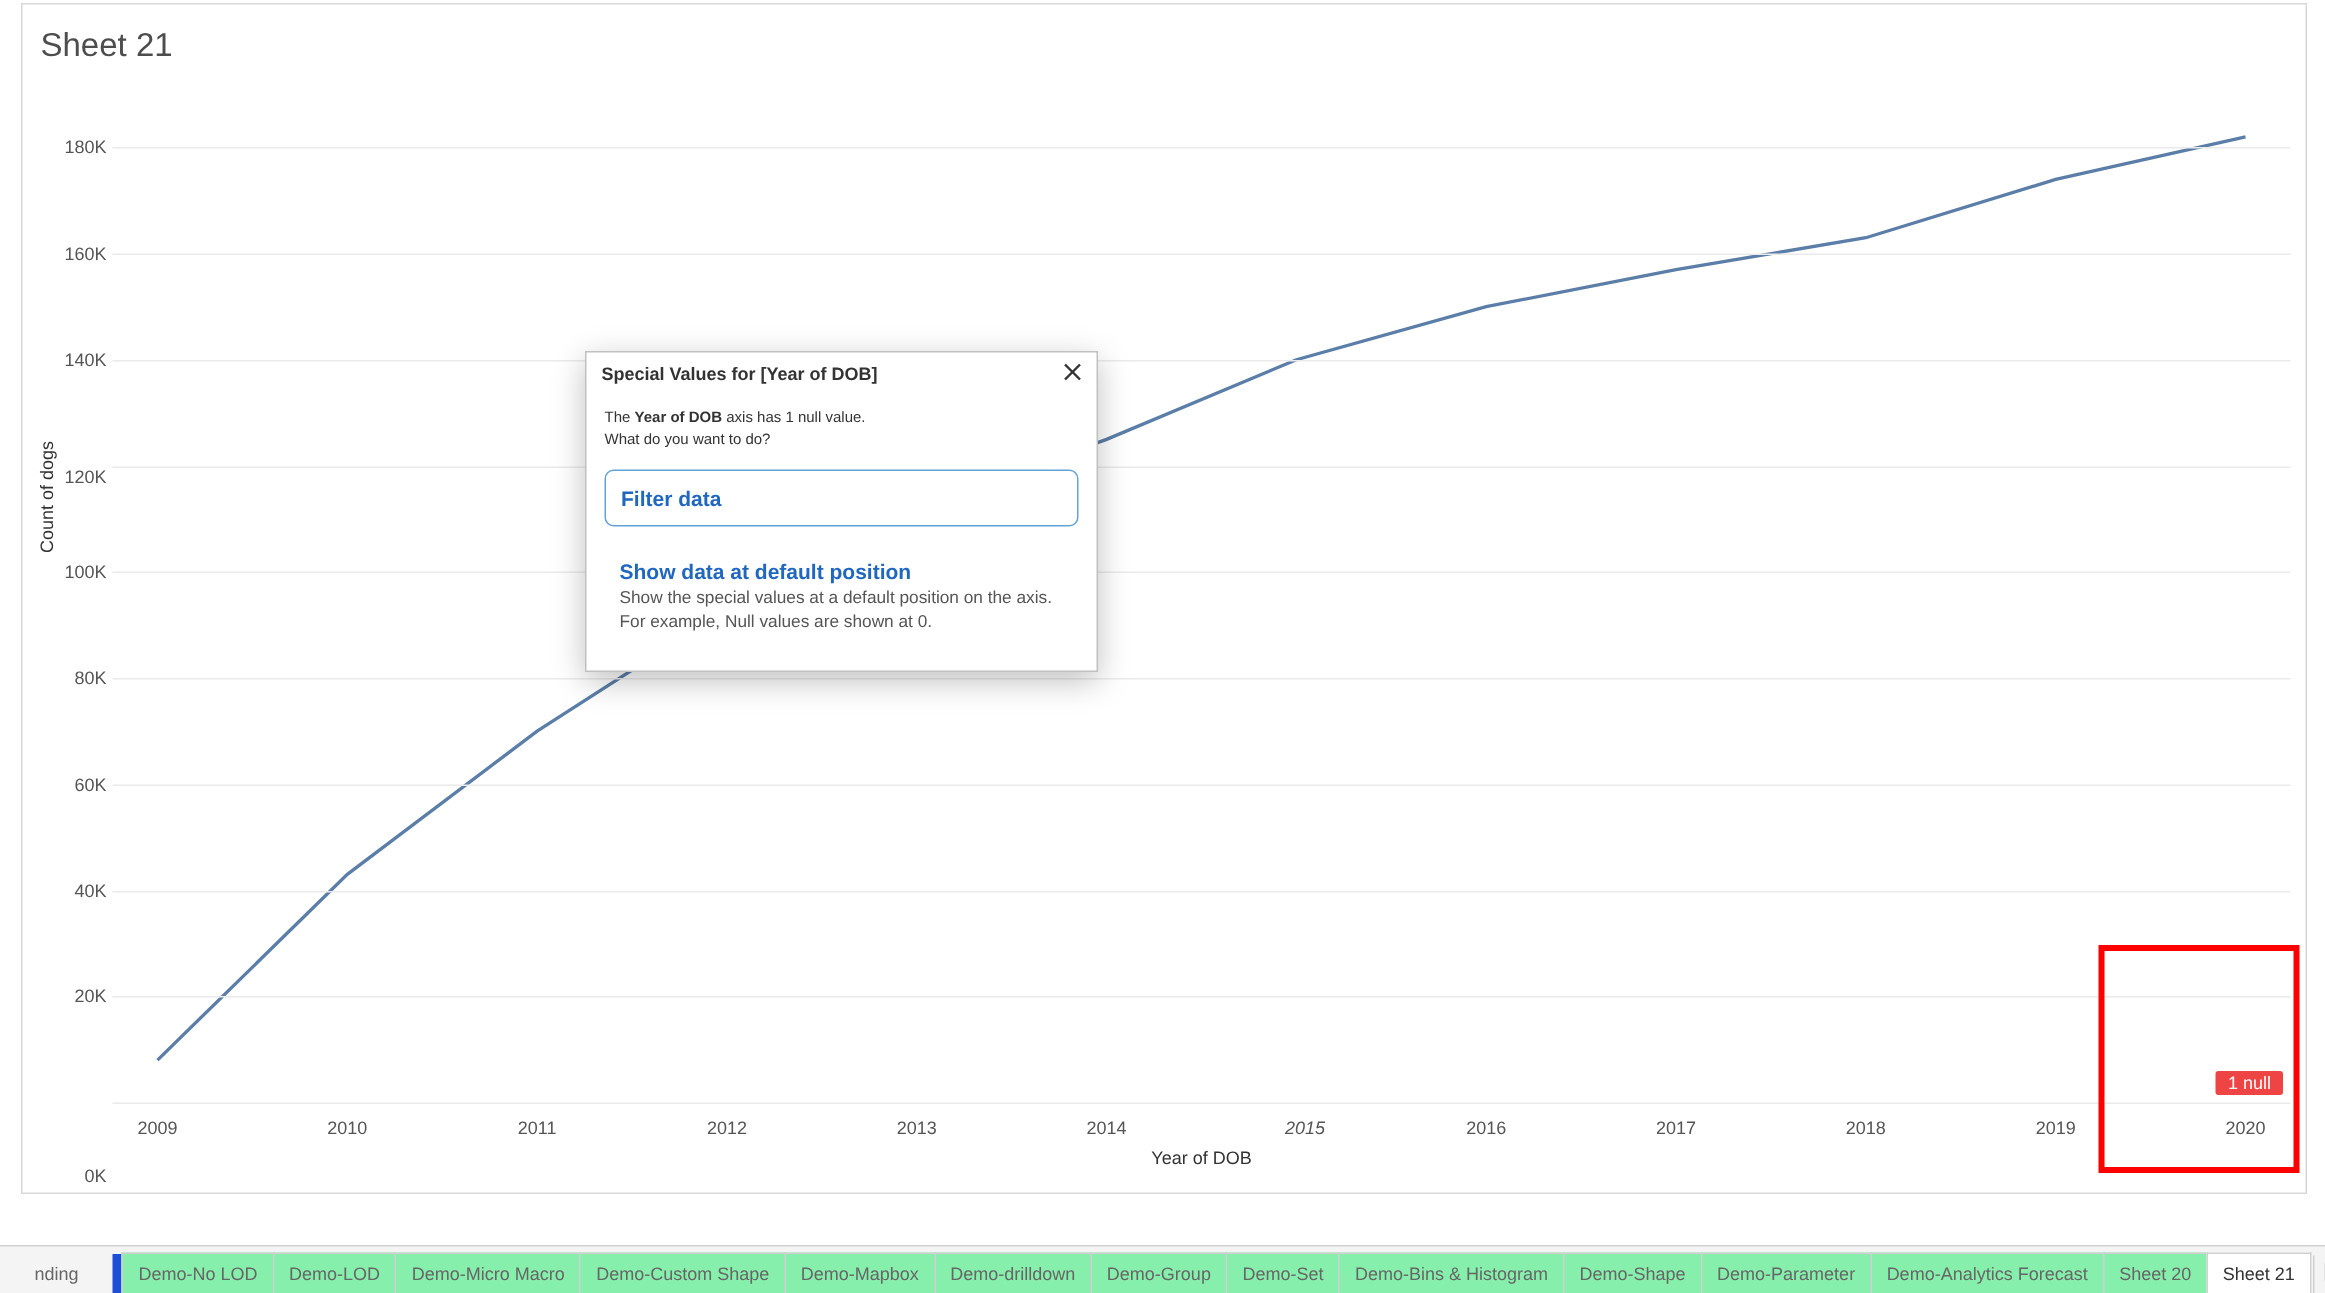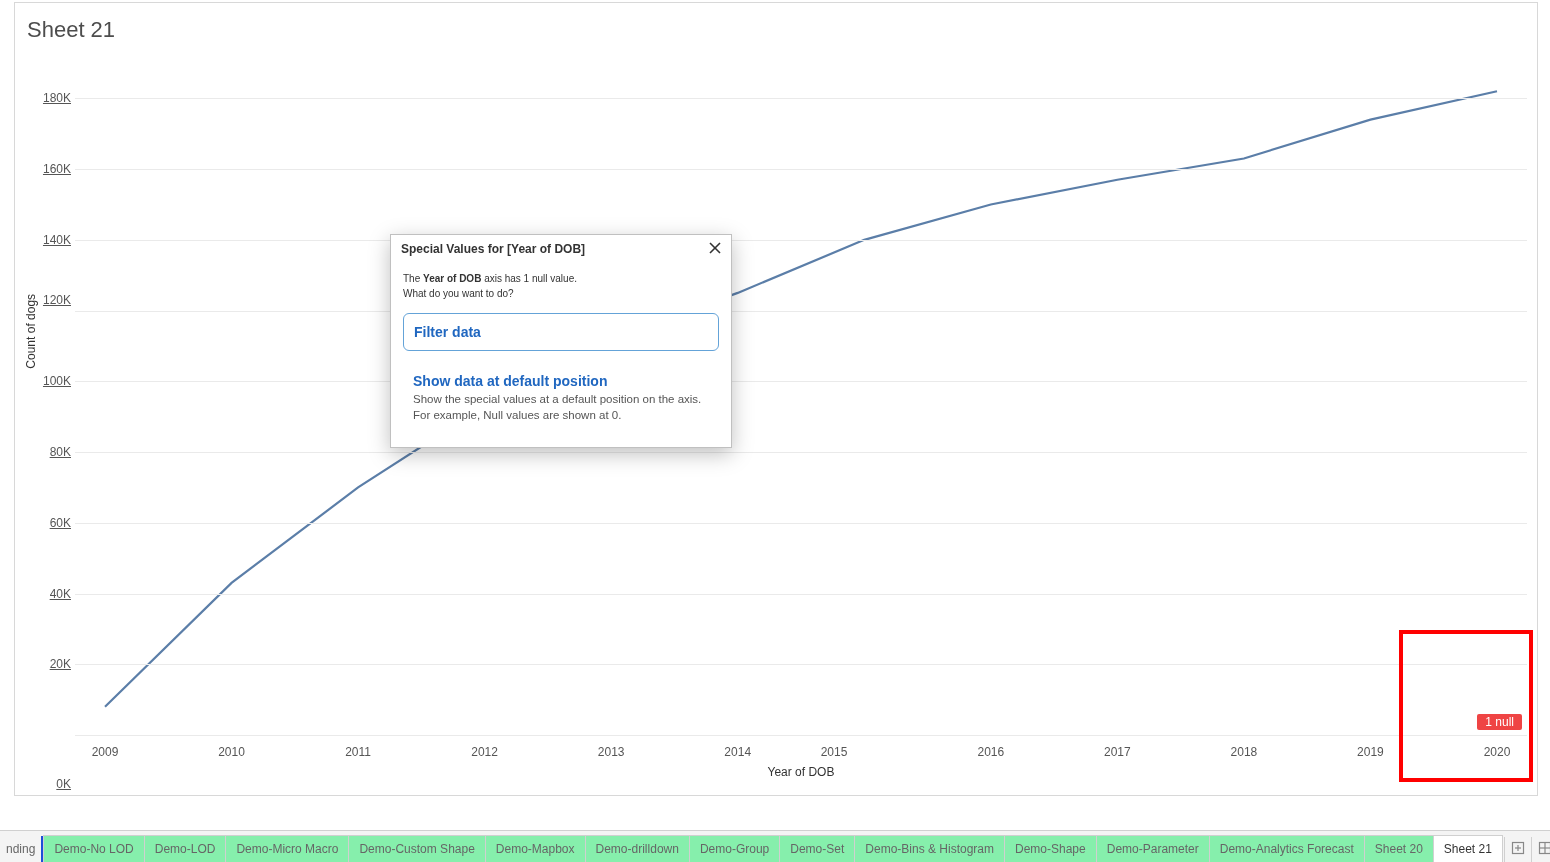--- a/index.html
+++ b/index.html
@@ -6,21 +6,21 @@
   html, body { width: 1550px; height: 862px; font-family: "Segoe UI", Arial, sans-serif; background: #fff; overflow: hidden; }
   .main { position: relative; width: 100%; height: 100%; }
   .sheet-panel {
     position: absolute; top: 2px; left: 14px; right: 12px; height: 794px;
     border: 1px solid #d8d8d8; background: #fff;
   }
   .sheet-title {
     position: absolute; top: 14px; left: 12px; font-size: 22px; font-weight: 400; color: #4d4d4d;
   }
   .plot-area { position: absolute; top: 60px; left: 60px; right: 10px; bottom: 60px; }
-  .y-tick { position: absolute; left: -40px; text-align: right; width: 36px; font-size: 12px; color: #555; transform: translateY(-50%); text-decoration: underline;}
+  .y-tick { position: absolute; left: -40px; text-align: right; width: 36px; font-size: 12px; color: #555; transform: translateY(-50%);}
   .gridline { position: absolute; left: 0; right: 0; height: 1px; background: #eaeaea; }
   .x-tick { position: absolute; bottom: -24px; font-size: 12px; color: #555; transform: translateX(-50%);}
   .y-axis-label { position: absolute; left: -44px; top: 50%; transform: rotate(-90deg) translateX(50%); transform-origin: left center; font-size: 12px; color: #333;}
   .x-axis-label { position: absolute; left: 50%; bottom: -44px; transform: translateX(-50%); font-size: 12px; color: #333;}
   svg.line-chart { position: absolute; inset: 0; width: 100%; height: 100%; overflow: visible;}
   .null-badge {
     position: absolute; right: 5px; bottom: 5px; background: #ef4444; color: #fff;
     font-size: 12px; padding: 1px 8px; border-radius: 2px;
   }
   .red-highlight {
@@ -41,21 +41,21 @@
   .dialog-msg b { font-weight: 700; }
   .option-block { margin-top: 12px; padding: 10px; cursor:pointer;}
   .option-block.selected { border: 1px solid #64a3d8; border-radius: 6px; }
   .option-title { font-size: 14px; font-weight: 700; color: #2067c0; }
   .option-desc { font-size: 11.5px; color: #555; margin-top: 2px; line-height:1.4;}
   .tab-strip {
     position: absolute; bottom: 0; left: 0; right: 0; height: 32px;
     background: #f4f4f4; border-top: 1px solid #d0d0d0; display: flex; align-items: flex-end;
     overflow: hidden; padding-left: 0;
   }
-  .tab-strip .trunc-left { padding: 6px 6px; font-size: 12px; color: #666; border-right:2px solid #1d4ed8;}
+  .tab-strip .trunc-left { padding: 6px 23px; font-size: 12px; color: #666; border-right:6px solid #1d4ed8;}
   .tab {
     padding: 6px 10px; font-size: 12px; color: #666; background: #86efac;
     border: 1px solid #d0d0d0; border-bottom: none; margin-right: -1px; white-space: nowrap;
     cursor: pointer;
   }
   .tab.active { background: #fff; color: #333; border-top: 1px solid #d0d0d0;}
   .tab-icon { padding: 4px 6px; font-size: 14px; color: #777; border-left:1px solid #d0d0d0; cursor:pointer;}
   .tab-icons { display:flex; align-items:center; margin-left:2px;}
 </style>
 </head>
@@ -79,34 +79,34 @@
         <div class="y-tick" style="top: 601.263px;">20K</div>
         <div class="gridline" style="top: 530.526px;"></div>
         <div class="y-tick" style="top: 530.526px;">40K</div>
         <div class="gridline" style="top: 459.789px;"></div>
         <div class="y-tick" style="top: 459.789px;">60K</div>
         <div class="gridline" style="top: 389.053px;"></div>
         <div class="y-tick" style="top: 389.053px;">80K</div>
         <div class="gridline" style="top: 318.316px;"></div>
         <div class="y-tick" style="top: 318.316px;">100K</div>
         <div class="gridline" style="top: 247.579px;"></div>
-        <div class="y-tick" style="top: 237px;">120K</div>
+        <div class="y-tick" style="top: 255px;">120K</div>
         <div class="gridline" style="top: 176.842px;"></div>
         <div class="y-tick" style="top: 176.842px;">140K</div>
         <div class="gridline" style="top: 106.105px;"></div>
         <div class="y-tick" style="top: 106.105px;">160K</div>
         <div class="gridline" style="top: 35.3684px;"></div>
         <div class="y-tick" style="top: 35.3684px;">180K</div>
         <div class="x-tick" style="left: 30px;">2009</div>
         <div class="x-tick" style="left: 156.545px;">2010</div>
         <div class="x-tick" style="left: 283.091px;">2011</div>
         <div class="x-tick" style="left: 409.636px;">2012</div>
         <div class="x-tick" style="left: 536.182px;">2013</div>
         <div class="x-tick" style="left: 662.727px;">2014</div>
-        <div class="x-tick" style="left: 759px;">2015</div>
+        <div class="x-tick" style="left: 795px; font-style: italic;">2015</div>
         <div class="x-tick" style="left: 915.818px;">2016</div>
         <div class="x-tick" style="left: 1042.36px;">2017</div>
         <div class="x-tick" style="left: 1168.91px;">2018</div>
         <div class="x-tick" style="left: 1295.45px;">2019</div>
         <div class="x-tick" style="left: 1422px;">2020</div>
       </div>
 
     <div class="red-highlight"></div>
   </div>
 

